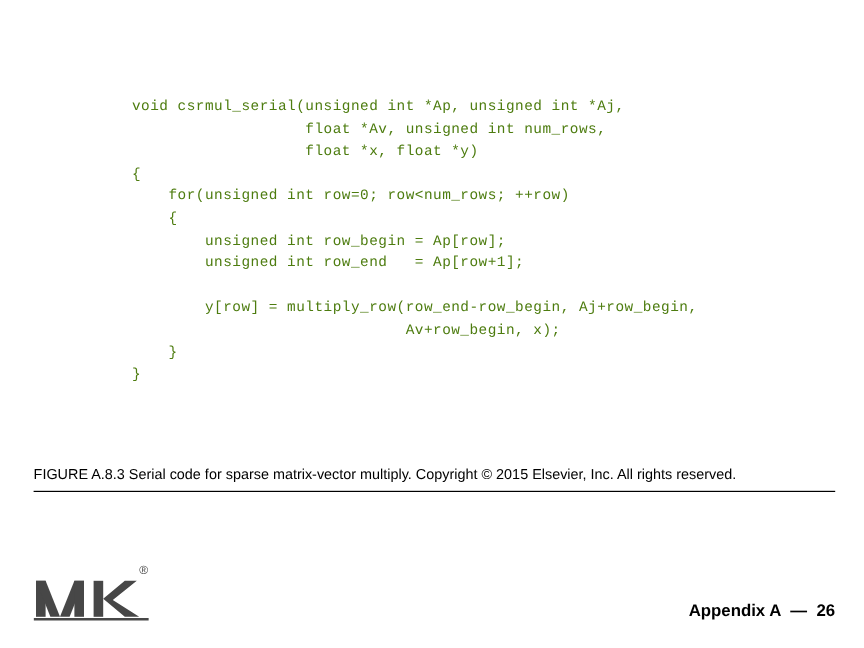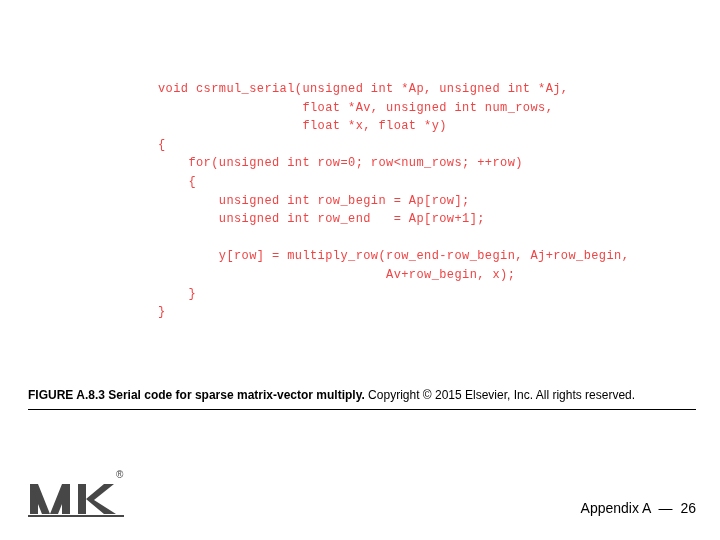--- a/index.html
+++ b/index.html
@@ -14,35 +14,34 @@
     overflow: hidden;
   }
   .code-block {
     position: absolute;
     top: 80px;
     left: 110px;
     font-family: "Courier New", Courier, monospace;
     font-size: 12px;
     line-height: 1.55;
     white-space: pre;
-    color: #ef4444;
+    color: #4d7c0f;
     letter-spacing: 0.4px;
     font-weight: 500;
-    margin-left: 48px;
   }
   .caption {
     position: absolute;
     left: 28px;
     top: 388px;
     width: 668px;
     font-size: 12px;
     color: #000;
   }
   .caption .bold {
-    font-weight: bold;
+    font-weight: normal;
   }
   .caption-rule {
     position: absolute;
     left: 28px;
     top: 409px;
     width: 668px;
     height: 0;
     border-top: 1px solid #000;
   }
   .logo {
@@ -50,21 +49,21 @@
     left: 28px;
     bottom: 20px;
     width: 96px;
     height: 56px;
   }
   .footer-text {
     position: absolute;
     right: 24px;
     bottom: 24px;
     font-size: 14px;
-    font-weight: normal;
+    font-weight: bold;
   }
   .footer-text .dash {
     display: inline-block;
     margin: 0 4px;
   }
 </style>
 </head>
 <body>
 
 <div class="code-block"><span>void csrmul_serial(unsigned int *Ap, unsigned int *Aj,</span>

